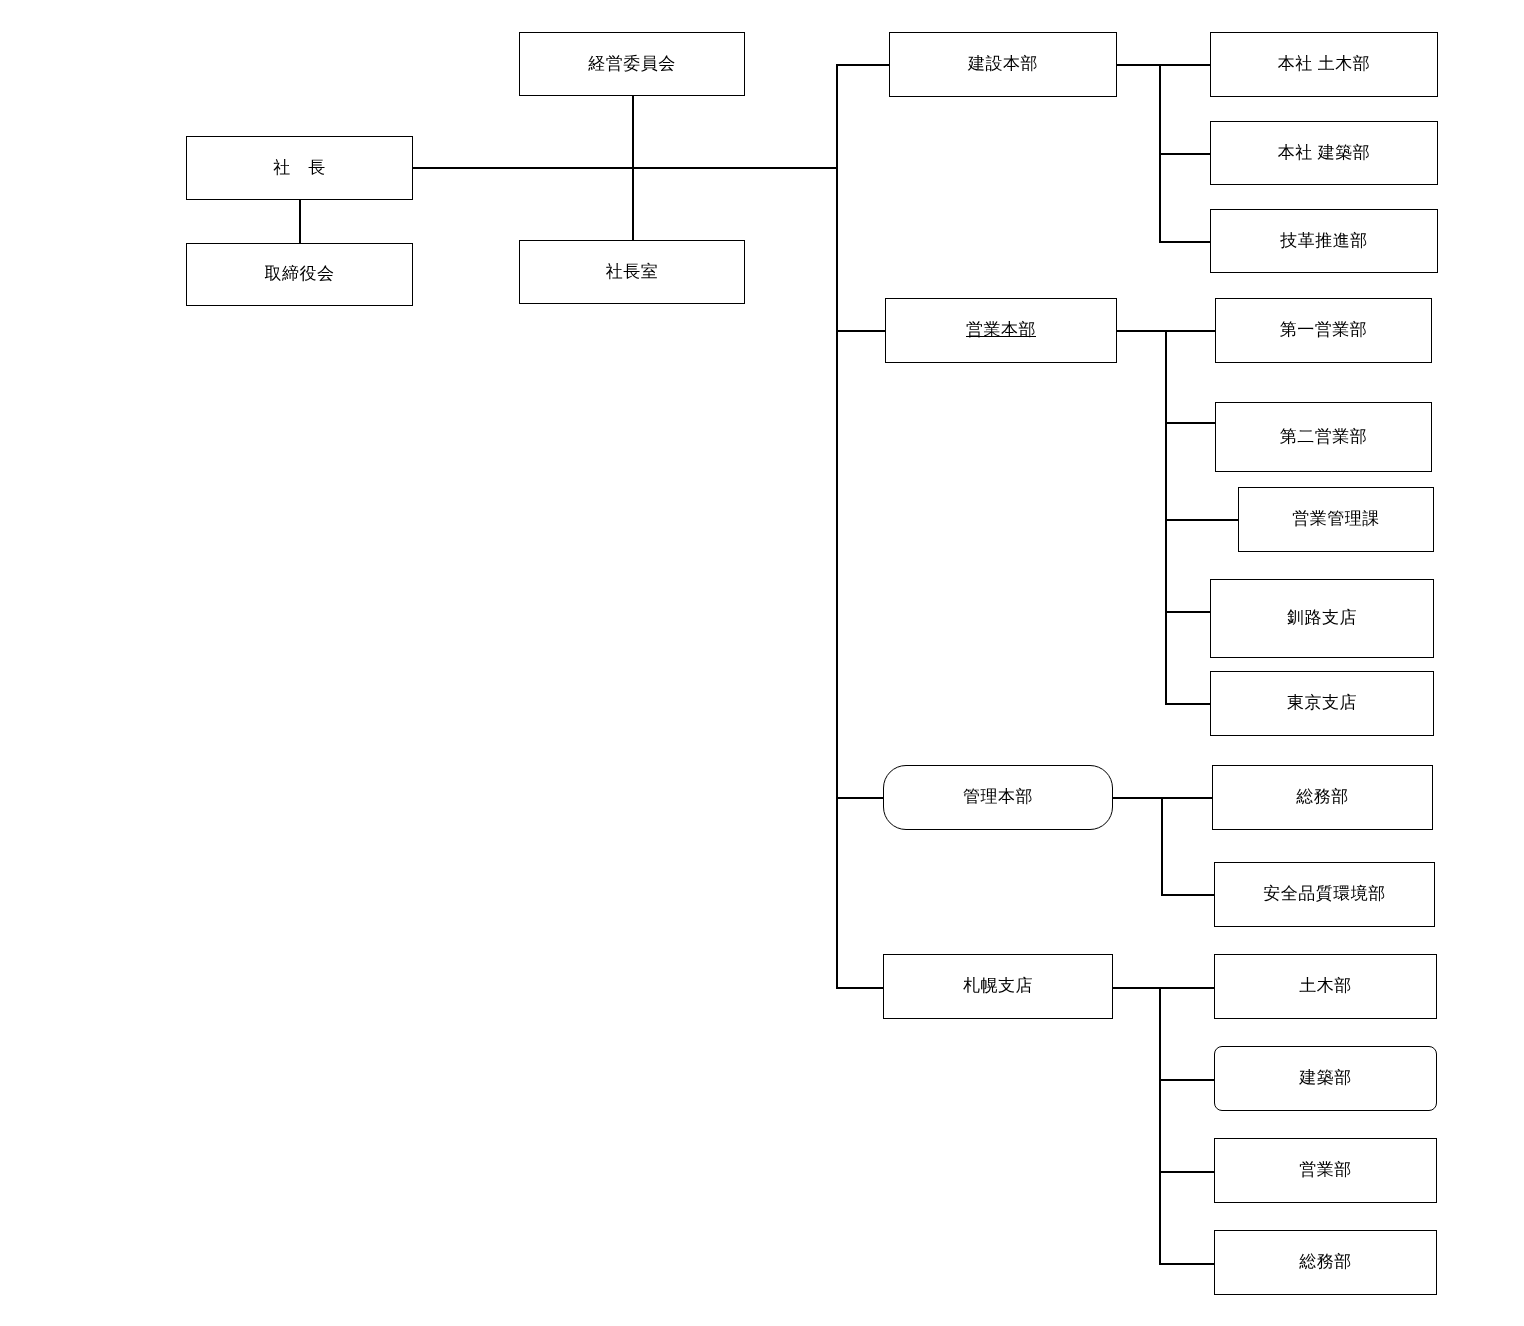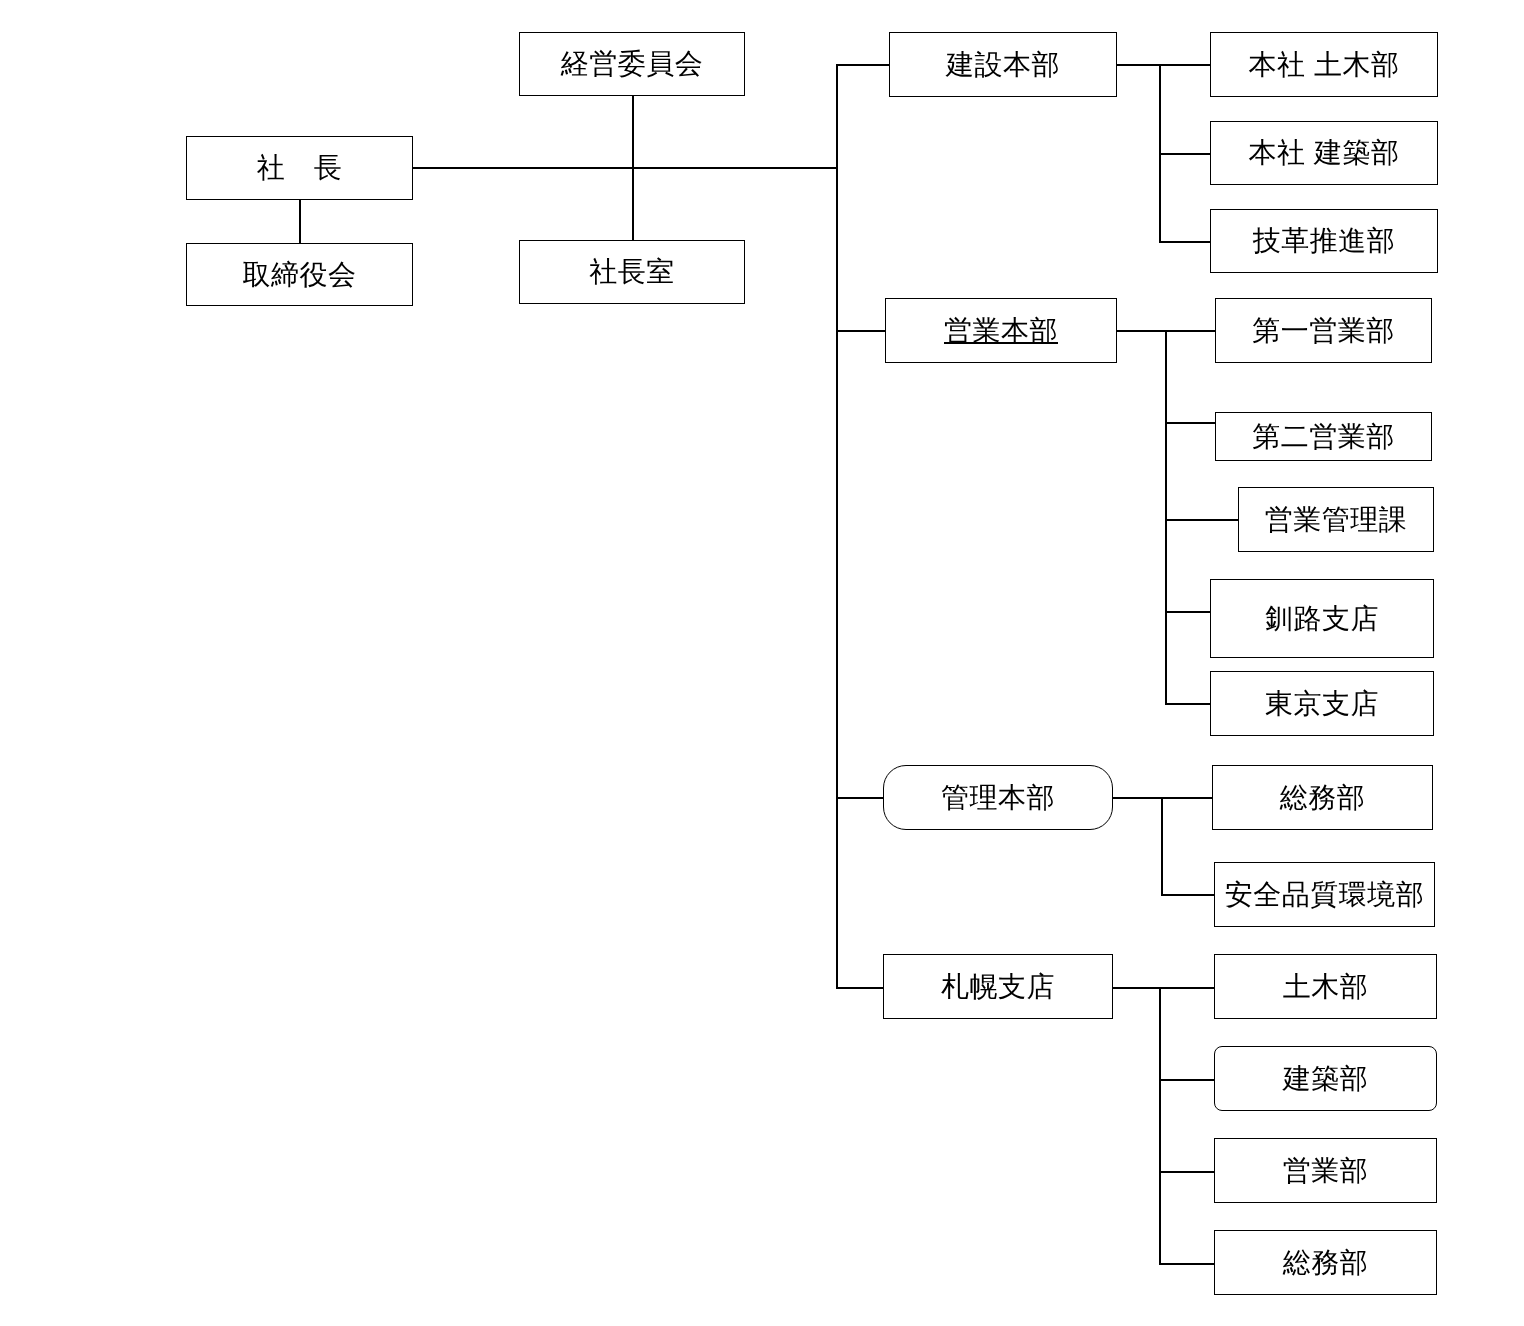--- a/index.html
+++ b/index.html
@@ -18,21 +18,21 @@
   }
   .node {
     position: absolute;
     box-sizing: border-box;
     border: 1.6px solid #000000;
     background: #ffffff;
     display: flex;
     align-items: center;
     justify-content: center;
     color: #000000;
-    font-size: 28px;
+    font-size: 17px;
     line-height: 1.2;
     letter-spacing: 0.5px;
     white-space: nowrap;
     z-index: 2;
   }
   .connector {
     position: absolute;
     background: #000000;
     z-index: 1;
   }
@@ -75,21 +75,21 @@
       <div class="node" style="left: 186px; top: 136px; width: 227px; height: 64px;">社　長</div>
       <div class="node" style="left: 186px; top: 243px; width: 227px; height: 63px;">取締役会</div>
       <div class="node" style="left: 519px; top: 32px; width: 226px; height: 64px;">経営委員会</div>
       <div class="node" style="left: 519px; top: 240px; width: 226px; height: 64px;">社長室</div>
       <div class="node" style="left: 889px; top: 32px; width: 228px; height: 65px;">建設本部</div>
       <div class="node" style="left: 1210px; top: 32px; width: 228px; height: 65px;">本社 土木部</div>
       <div class="node" style="left: 1210px; top: 121px; width: 228px; height: 64px;">本社 建築部</div>
       <div class="node" style="left: 1210px; top: 209px; width: 228px; height: 64px;">技革推進部</div>
       <div class="node" style="left: 885px; top: 298px; width: 232px; height: 65px; text-decoration: underline;">営業本部</div>
       <div class="node" style="left: 1215px; top: 298px; width: 217px; height: 65px;">第一営業部</div>
-      <div class="node" style="left: 1215px; top: 412px; width: 217px; height: 49px; text-align: center;">第二営業部</div>
+      <div class="node" style="left: 1215px; top: 402px; width: 217px; height: 70px; text-align: center;">第二営業部</div>
       <div class="node" style="left: 1238px; top: 487px; width: 196px; height: 65px;">営業管理課</div>
       <div class="node" style="left: 1210px; top: 579px; width: 224px; height: 79px;">釧路支店</div>
       <div class="node" style="left: 1210px; top: 671px; width: 224px; height: 65px;">東京支店</div>
       <div class="node" style="left: 883px; top: 765px; width: 230px; height: 65px; border-radius: 23px;">管理本部</div>
       <div class="node" style="left: 1212px; top: 765px; width: 221px; height: 65px;">総務部</div>
       <div class="node" style="left: 1214px; top: 862px; width: 221px; height: 65px;">安全品質環境部</div>
       <div class="node" style="left: 883px; top: 954px; width: 230px; height: 65px;">札幌支店</div>
       <div class="node" style="left: 1214px; top: 954px; width: 223px; height: 65px;">土木部</div>
       <div class="node" style="left: 1214px; top: 1046px; width: 223px; height: 65px; border-radius: 8px;">建築部</div>
       <div class="node" style="left: 1214px; top: 1138px; width: 223px; height: 65px;">営業部</div>

